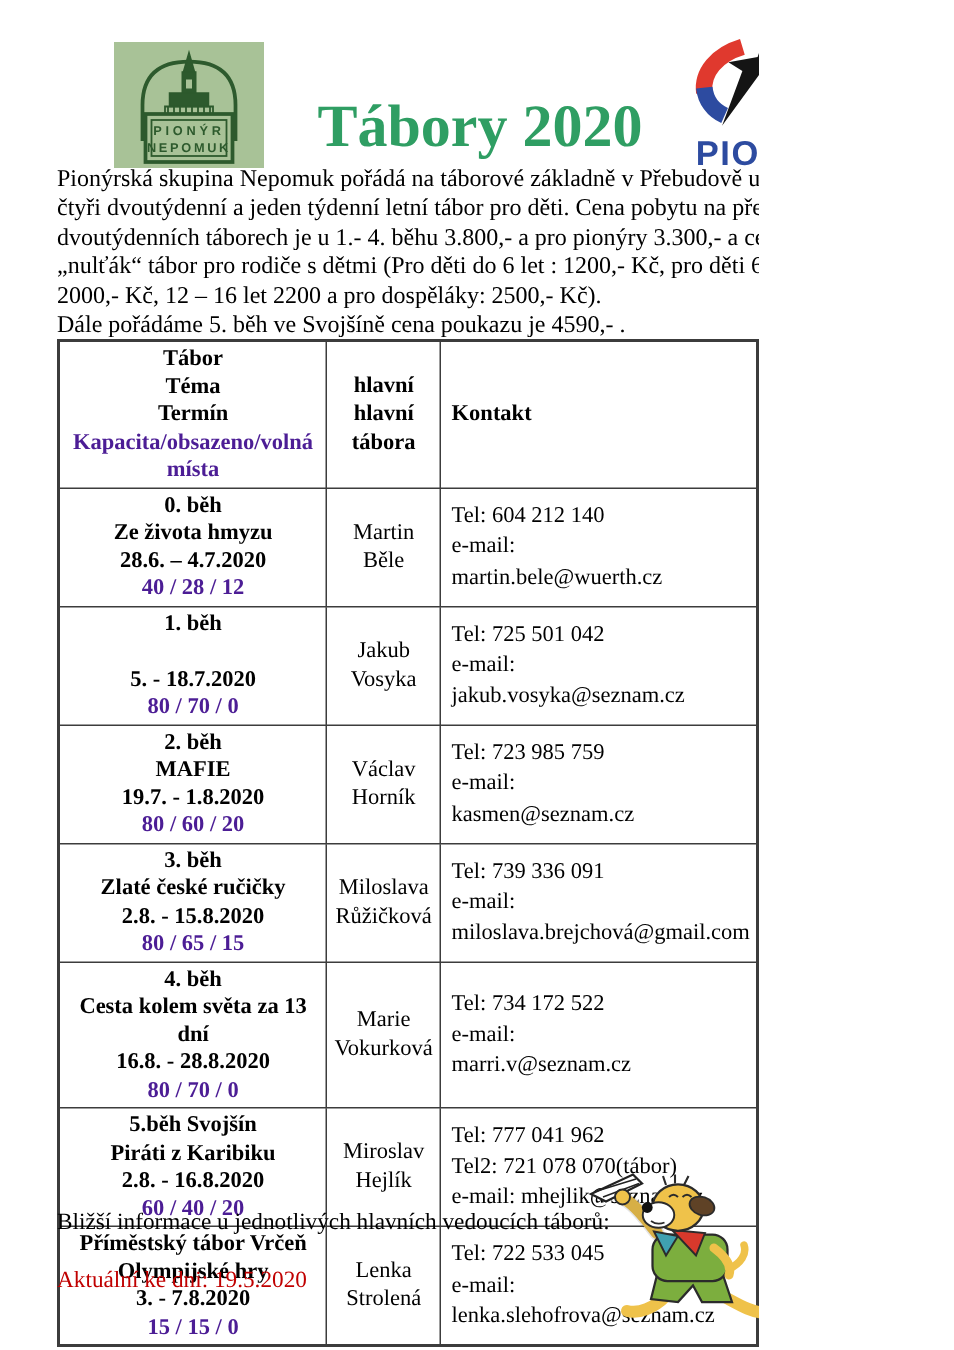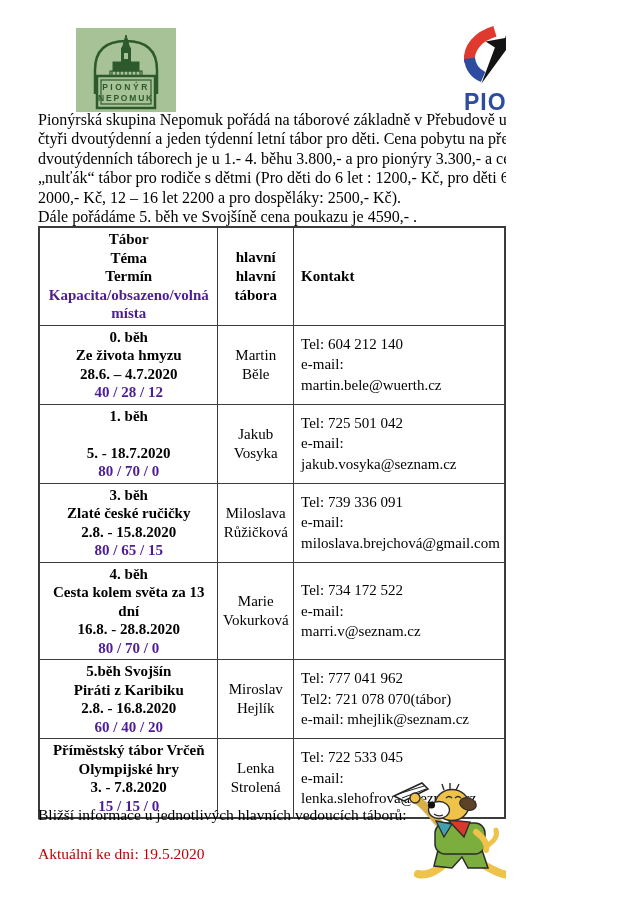--- a/index.html
+++ b/index.html
@@ -82,20 +82,21 @@
       <path d="M34 43 h32 v5 h-32 z" fill="none" stroke-width="1.2"></path>
       <path d="M36 43 v5 M40 43 v5 M44 43 v5 M48 43 v5 M52 43 v5 M56 43 v5 M60 43 v5 M64 43 v5" stroke-width="1.2"></path>
       <rect x="48" y="25" width="4" height="6" fill="#A8C297" stroke="none"></rect>
     </g>
     <rect x="21" y="48" width="58" height="32" fill="#A8C297" stroke="#2D5A2D" stroke-width="2.5"></rect>
     <rect x="25" y="52" width="50" height="24" fill="none" stroke="#2D5A2D" stroke-width="1.2"></rect>
     <text x="50" y="62" text-anchor="middle" font-family="Liberation Sans, sans-serif" font-size="8.5" font-weight="bold" letter-spacing="2.5" fill="#2D5A2D">PIONÝR</text>
     <text x="50" y="73" text-anchor="middle" font-family="Liberation Sans, sans-serif" font-size="8.5" font-weight="bold" letter-spacing="1.8" fill="#2D5A2D">NEPOMUK</text>
   </svg>
 
+  <div class="page-title">Tábory 2020</div>
 
   <div class="pionyr-logo">
     <svg class="bird" viewBox="0 0 130 80">
       <path d="M46 12 C26 18 14 32 16 48" stroke="#E0392E" stroke-width="13" fill="none"></path>
       <path d="M16 44 C17 54 23 62 32 66" stroke="#2D4BA0" stroke-width="13" fill="none"></path>
       <path d="M82 36 C96 44 104 56 102 70" stroke="#E0392E" stroke-width="12" fill="none"></path>
       <path d="M102 58 C102 66 99 74 93 79" stroke="#2D4BA0" stroke-width="12" fill="none"></path>
       <path d="M64 2 L88 13 L73 18 L100 34 L77 32 L84 47 L62 30 L30 74 L46 31 L35 24 L58 20 Z" fill="#141414"></path>
     </svg>
     <div class="pionyr-label">PIONÝR</div>
@@ -157,20 +158,36 @@
       <td class="c2">
             <div>Jakub Vosyka</div>
           </td>
       <td class="c3">
         <div>Tel: 725 501 042</div>
         <div>e-mail:</div>
         <div>jakub.vosyka@seznam.cz</div>
       </td>
     </tr>
 
+    <tr>
+      <td class="c1">
+        <div>2. běh</div>
+        <div>MAFIE</div>
+        <div>19.7. - 1.8.2020</div>
+        <div class="cap">80 / 60 / 20</div>
+      </td>
+      <td class="c2">
+            <div>Václav Horník</div>
+          </td>
+      <td class="c3">
+        <div>Tel: 723 985 759</div>
+        <div>e-mail:</div>
+        <div>kasmen@seznam.cz</div>
+      </td>
+    </tr>
 
     <tr>
       <td class="c1">
         <div>3. běh</div>
         <div>Zlaté české ručičky</div>
         <div>2.8. - 15.8.2020</div>
         <div class="cap">80 / 65 / 15</div>
       </td>
       <td class="c2">
             <div>Miloslava Růžičková</div>

